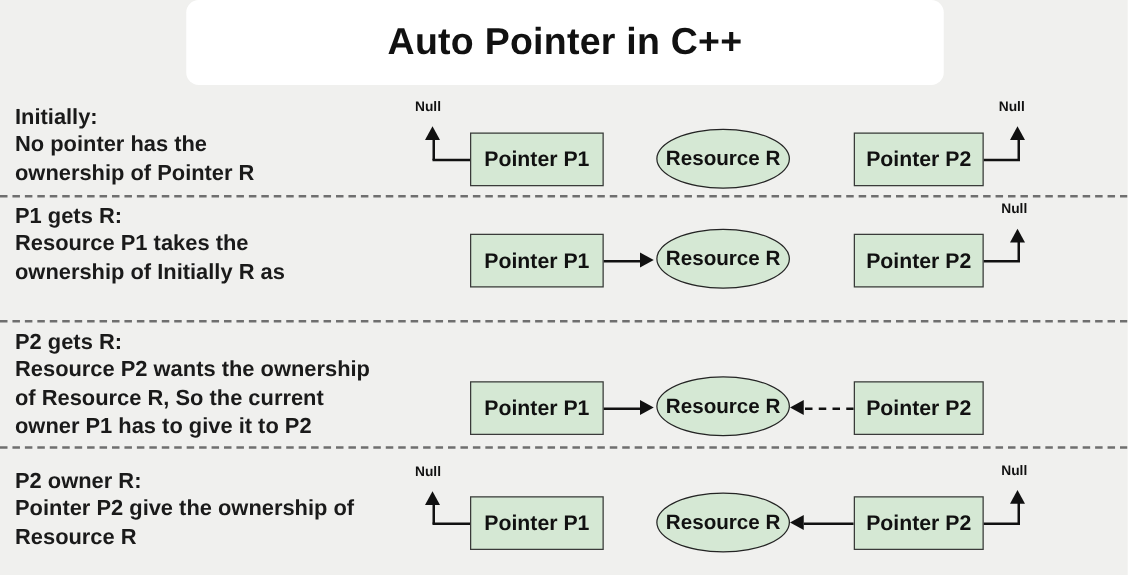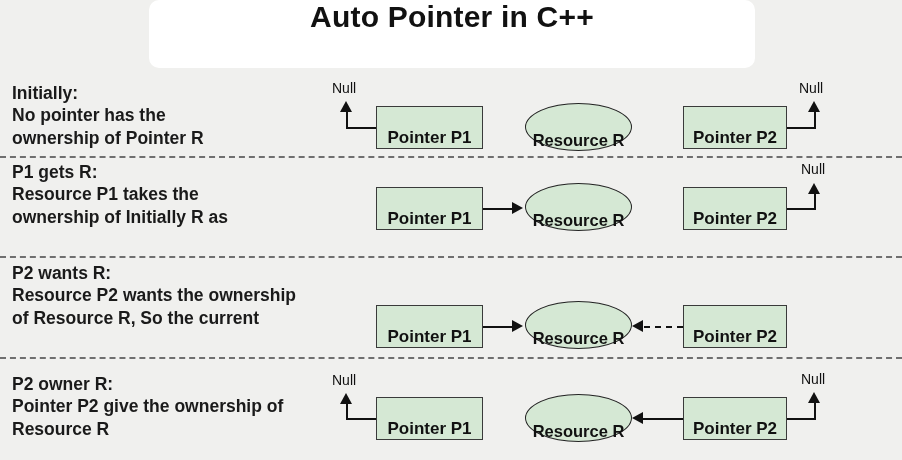--- a/index.html
+++ b/index.html
@@ -6,37 +6,37 @@
   body{font-family:"Liberation Sans", sans-serif;}
   #stage{
     position:relative;
     width:902px;height:460px;
     background:#f0f0ee;
     overflow:hidden;
   }
   .title-card{
     position:absolute;left:149px;top:0;width:606px;height:68px;
     background:#ffffff;border-radius:10px;
-    display:flex;justify-content:center;
+    display:flex;align-items:center;justify-content:center;
   }
   .title-text{
     font-size:30px;font-weight:bold;color:#111111;letter-spacing:.2px;
   }
   .sep{
     position:absolute;left:0;width:902px;height:0;
     border-top:2.5px dashed #6f6f6f;
   }
   .row-text{
     position:absolute;left:12px;width:340px;
     font-size:17.5px;font-weight:bold;color:#1a1a1a;line-height:22.3px;
   }
   .node{
     position:absolute;
     background:#d5e8d4;border:1.6px solid #3a3a3a;
-    display:flex;align-items:flex-end;justify-content:center;
+    display:flex;align-items:center;justify-content:center;
     font-size:17px;font-weight:bold;color:#111111;
     box-sizing:border-box;
   }
   .ellipse{
     border-radius:50%;border:1.6px solid #242424;font-size:16.5px;
   }
   .hline{position:absolute;height:2.5px;background:#111111;}
   .vline{position:absolute;width:2.5px;background:#111111;}
   .dashline{position:absolute;height:0;border-top:2.5px dashed #111111;}
   .arr-up{
@@ -48,21 +48,21 @@
     position:absolute;width:0;height:0;
     border-top:6.5px solid transparent;border-bottom:6.5px solid transparent;
     border-left:11px solid #111111;
   }
   .arr-left{
     position:absolute;width:0;height:0;
     border-top:6.5px solid transparent;border-bottom:6.5px solid transparent;
     border-right:11px solid #111111;
   }
   .null-label{
-    position:absolute;font-size:14px;font-weight:normal;color:#111111;
+    position:absolute;font-size:11px;font-weight:bold;color:#111111;
   }
 </style>
 </head>
 <body>
 
 <div id="stage">
 
   <div class="title-card">
     <div class="title-text">Auto Pointer in C++</div>
   </div>
@@ -114,23 +114,24 @@
   <div class="node" style="left:683px;top:187px;width:104px;height:43px">
     <span>Pointer P2</span>
   </div>
 
   <div class="hline" style="left:787px;top:207.5px;width:29px"></div>
   <div class="vline" style="left:813.5px;top:193px;height:16px"></div>
   <div class="arr-up" style="left:808px;top:183px"></div>
   <div class="null-label" style="left:801px;top:161px">Null</div>
 
   <div class="row-text" style="top:262px">
-    <div>P2 wants R:</div>
+    <div>P2 gets R:</div>
     <div>Resource P2 wants the ownership</div>
     <div>of Resource R, So the current</div>
+    <div>owner P1 has to give it to P2</div>
   </div>
 
   <div class="node" style="left:376px;top:305px;width:107px;height:43px">
     <span>Pointer P1</span>
   </div>
   <div class="hline" style="left:483px;top:325.5px;width:32px"></div>
   <div class="arr-right" style="left:512px;top:320px"></div>
   <div class="node ellipse" style="left:525px;top:301px;width:107px;height:48px">
     <span>Resource R</span>
   </div>

